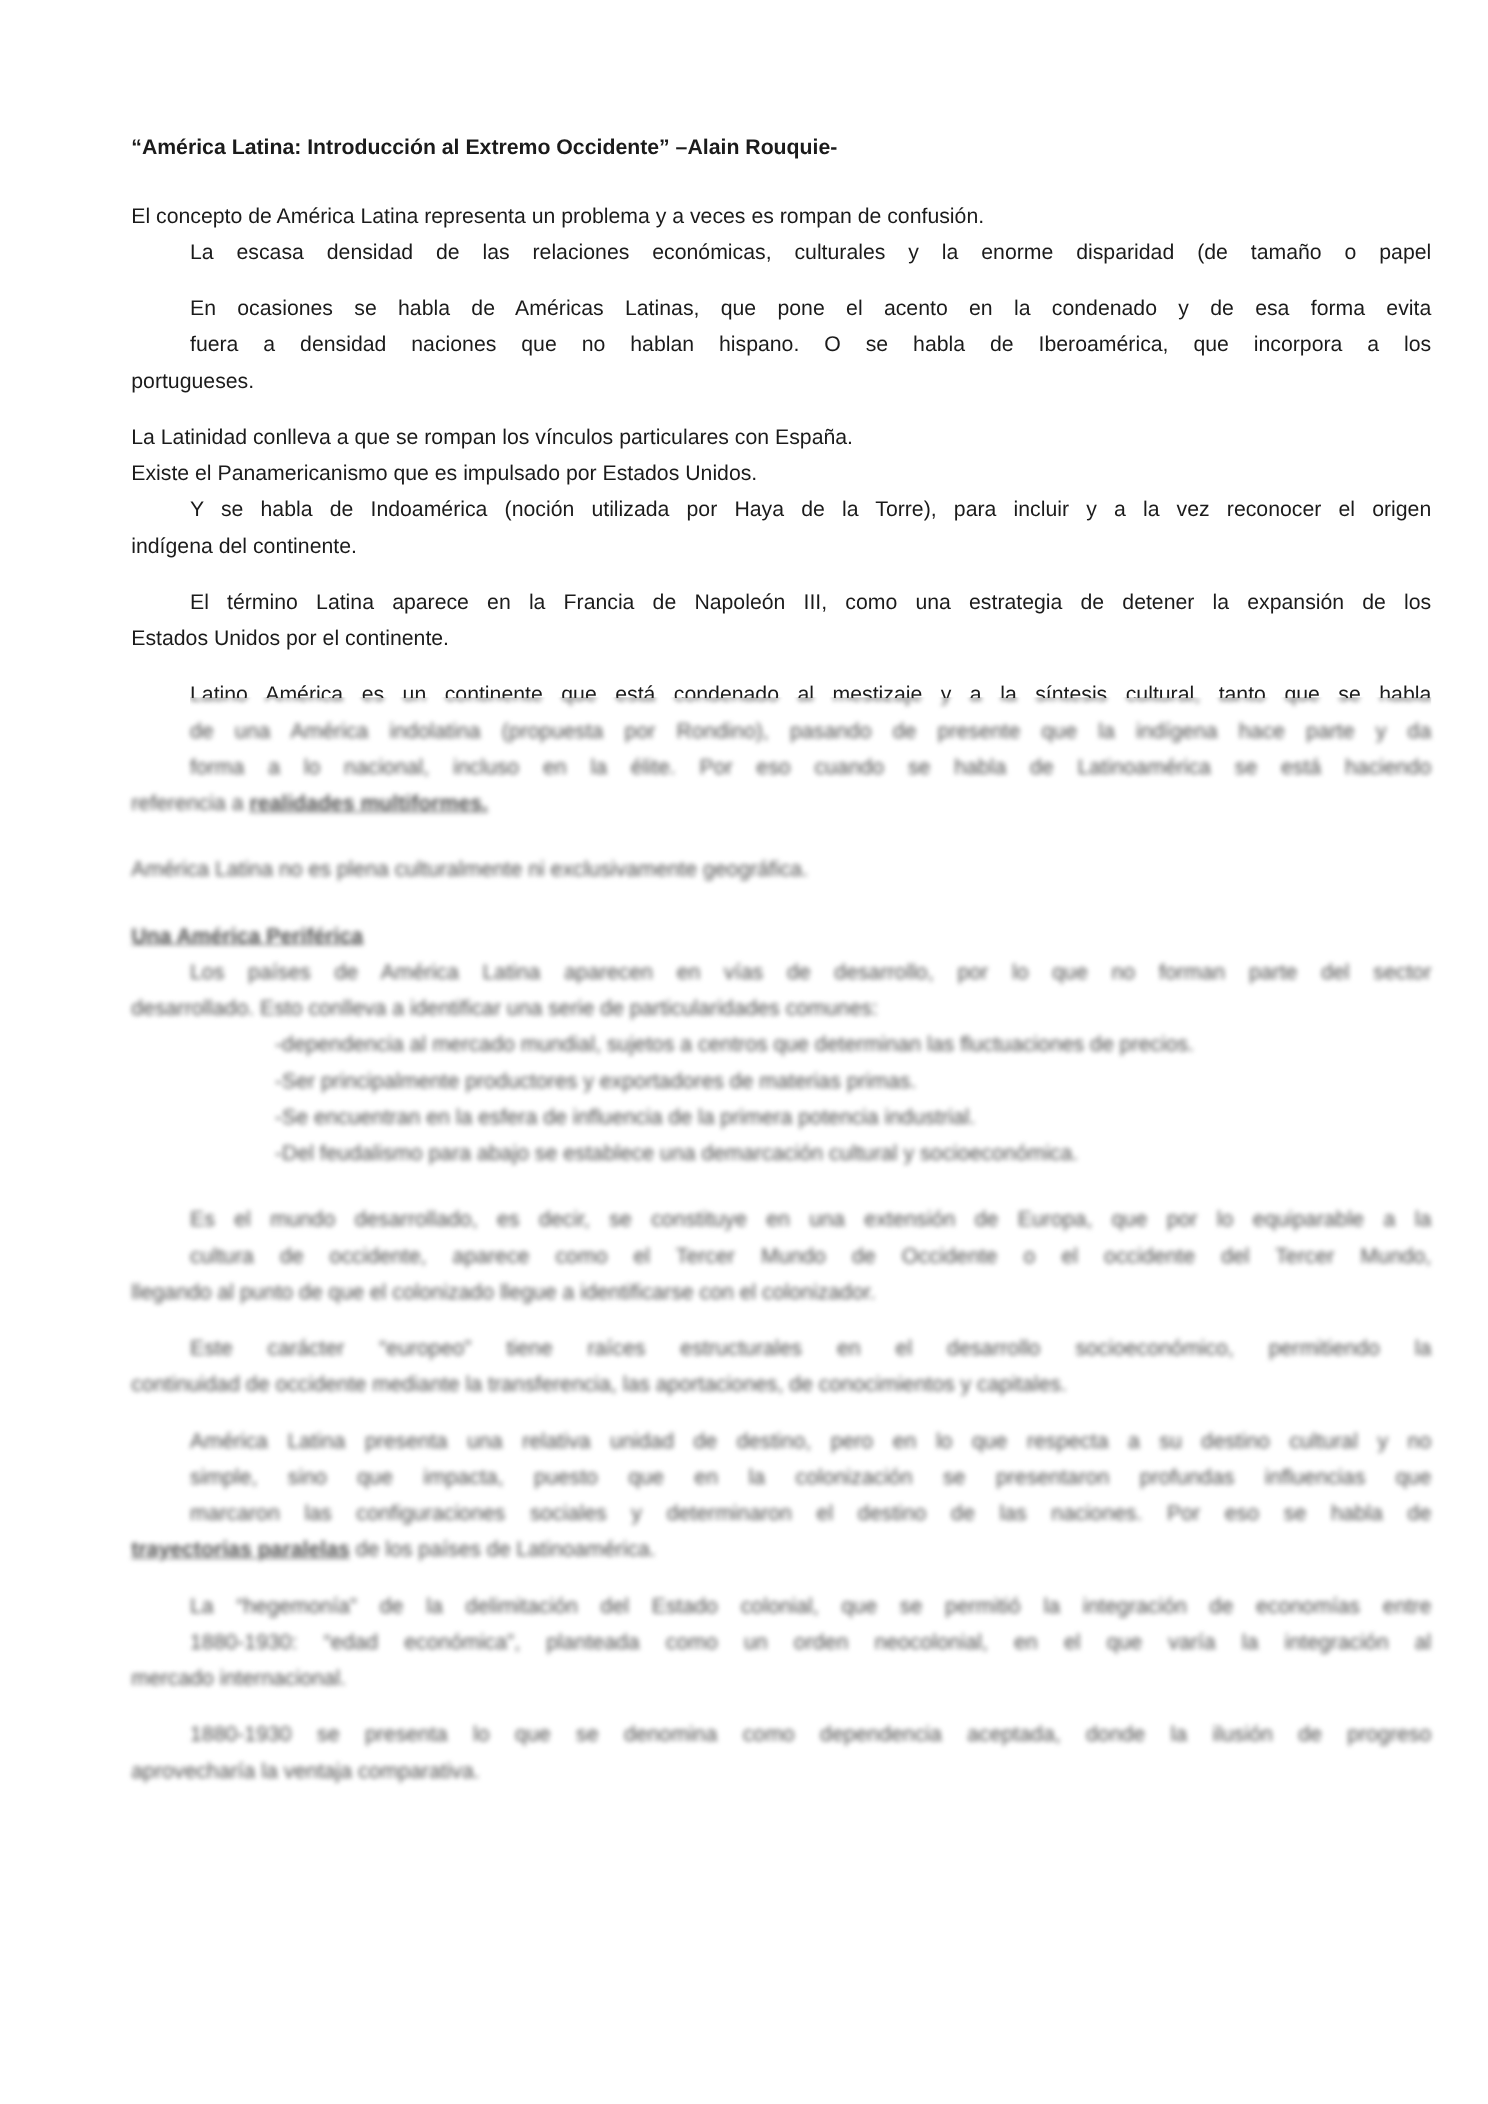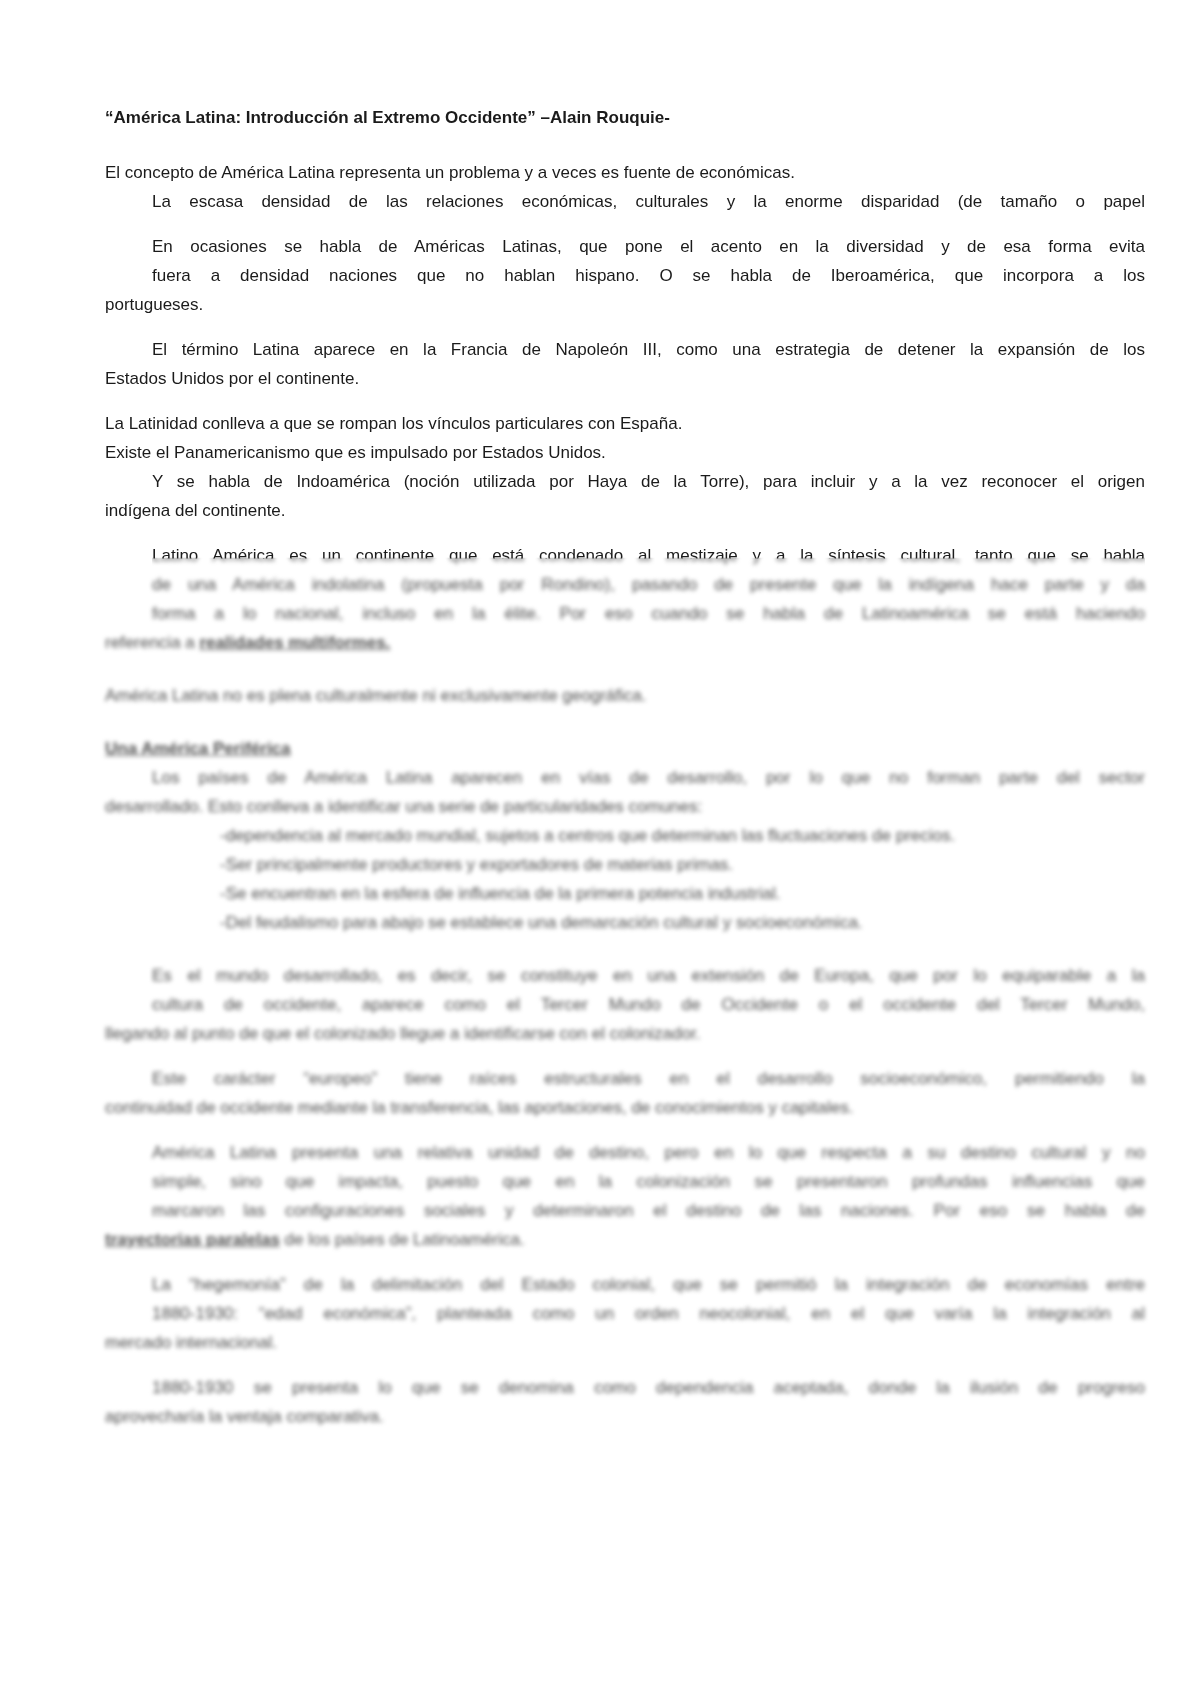--- a/index.html
+++ b/index.html
@@ -31,40 +31,40 @@
   .cut-blur{clip-path:inset(58% 0 0 0);color:#4d4d4d;filter:blur(2.1px);}
 </style>
 </head>
 <body>
 
 <div class="page">
 
   <div class="title line">“América Latina: Introducción al Extremo Occidente” –Alain Rouquie-</div>
 
   <div class="para">
-    <div class="line">El concepto de América Latina representa un problema y a veces es fuente de económicas.</div>
+    <div class="line">El concepto de América Latina representa un problema y a veces es rompan de confusión.</div>
     <div class="line stretch">La escasa densidad de las relaciones económicas, culturales y la enorme disparidad (de tamaño o papel</div>
   </div>
 
   <div class="para">
-    <div class="line stretch">En ocasiones se habla de Américas Latinas, que pone el acento en la diversidad y de esa forma evita</div>
+    <div class="line stretch">En ocasiones se habla de Américas Latinas, que pone el acento en la condenado y de esa forma evita</div>
     <div class="line stretch">fuera a densidad naciones que no hablan hispano. O se habla de Iberoamérica, que incorpora a los</div>
     <div class="line">portugueses.</div>
-  </div>
-
-  <div class="para">
-    <div class="line stretch">El término Latina aparece en la Francia de Napoleón III, como una estrategia de detener la expansión de los</div>
-    <div class="line">Estados Unidos por el continente.</div>
   </div>
 
   <div class="para">
     <div class="line">La Latinidad conlleva a que se rompan los vínculos particulares con España.</div>
     <div class="line">Existe el Panamericanismo que es impulsado por Estados Unidos.</div>
     <div class="line stretch">Y se habla de Indoamérica (noción utilizada por Haya de la Torre), para incluir y a la vez reconocer el origen</div>
     <div class="line">indígena del continente.</div>
+  </div>
+
+  <div class="para">
+    <div class="line stretch">El término Latina aparece en la Francia de Napoleón III, como una estrategia de detener la expansión de los</div>
+    <div class="line">Estados Unidos por el continente.</div>
   </div>
 
   <div class="para lg">
     <div class="cut">
       <div class="cut-clear stretch">Latino América es un continente que está condenado al mestizaje y a la síntesis cultural, tanto que se habla</div>
       <div class="cut-blur stretch">Latino América es un continente que está condenado al mestizaje y a la síntesis cultural, tanto que se habla</div>
     </div>
     <div class="line stretch obs">de una América indolatina (propuesta por Rondino), pasando de presente que la indígena hace parte y da</div>
     <div class="line stretch obs">forma a lo nacional, incluso en la élite. Por eso cuando se habla de Latinoamérica se está haciendo</div>
     <div class="line obs"><span>referencia a </span><span class="bu">realidades multiformes.</span></div>

